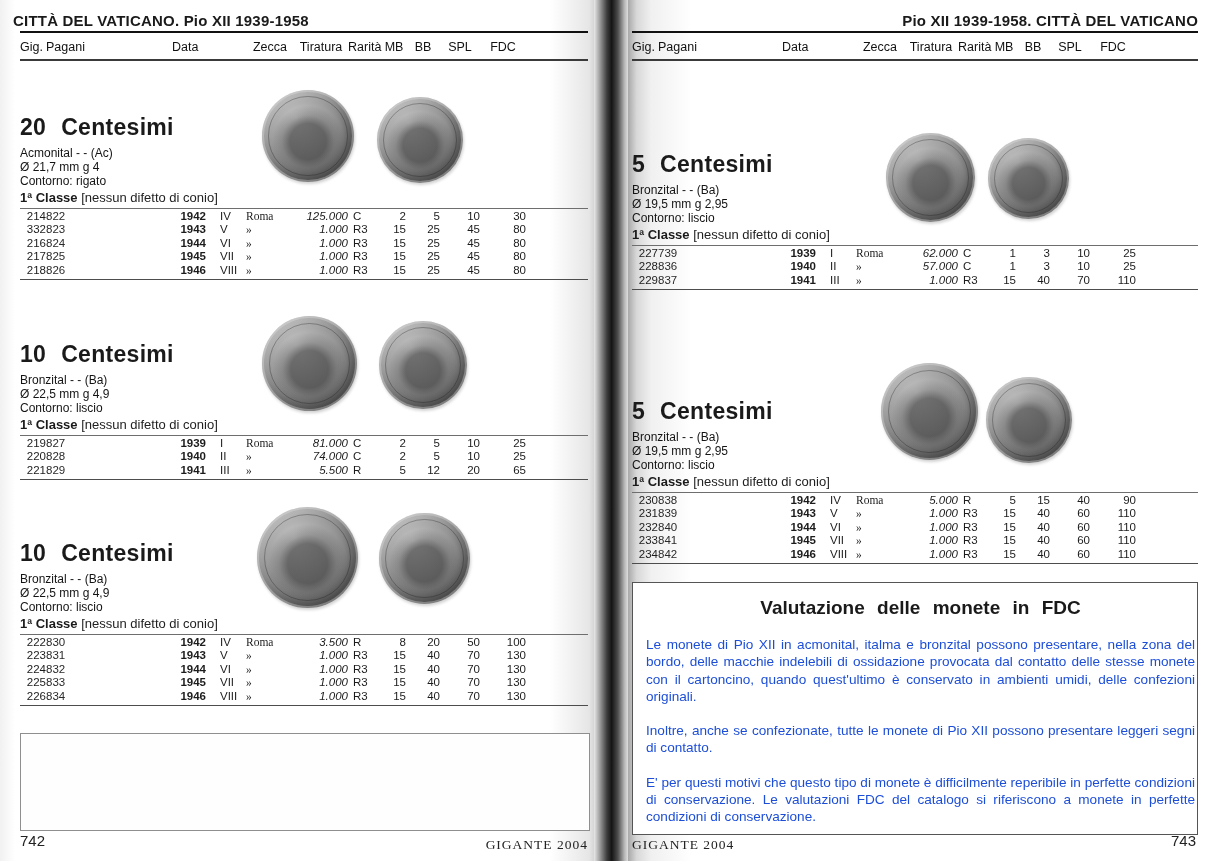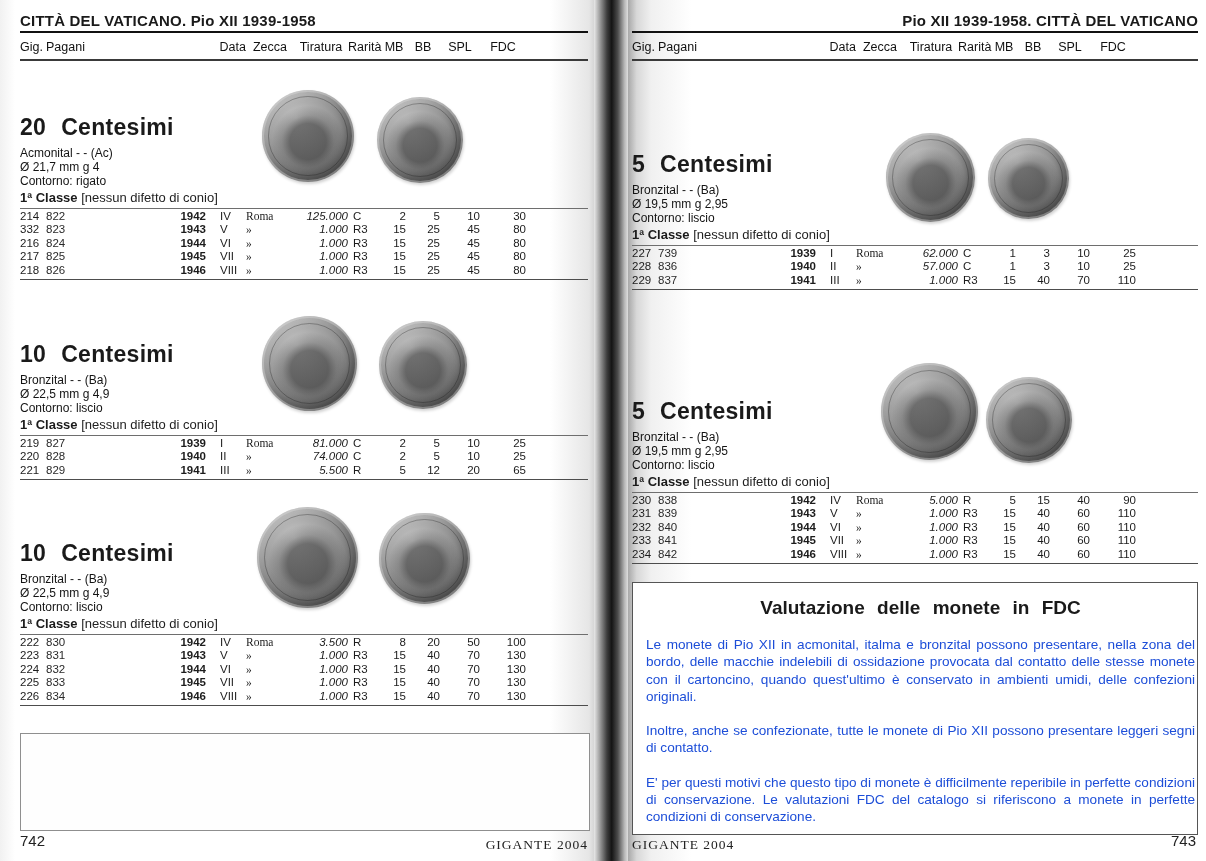--- a/index.html
+++ b/index.html
@@ -15,39 +15,39 @@
   #spine{position:absolute;left:594px;top:0;width:34px;height:861px;
     background:linear-gradient(90deg,#e8e8e8 0,#ababab 14%,#3d3d3d 38%,#141414 52%,#4c4c4c 70%,#b8b8b8 90%,#dedede 100%);}
 
   
   .page-title{position:absolute;top:12px;font-size:15px;font-weight:bold;letter-spacing:.2px;white-space:nowrap;}
   .title-rule{position:absolute;top:31px;height:2px;background:#111;}
   .colheader-rule{position:absolute;top:59px;height:1.5px;background:#3a3a3a;}
 
   .grid-cols{display:grid;grid-template-columns:26px 36px 1fr 44px 30px 48px 54px 34px 24px 34px 40px 46px 62px;align-items:center;}
   .col-header{position:absolute;top:39px;height:16px;font-size:12.5px;color:#111;}
-  .ch-data{grid-column:4 / span 2;text-align:right;}
+  .ch-data{grid-column:4 / span 2;text-align:left;}
   .ch-zecca{grid-column:6;text-align:center;}
   .ch-tir{grid-column:7;text-align:center;}
   .ch-rar{grid-column:8;text-align:left;}
   .ch-n{text-align:center;}
 
   
   .section{position:absolute;}
   .sec-title{font-size:23px;font-weight:bold;line-height:26px;letter-spacing:.3px;white-space:nowrap;}
   .sec-num{margin-right:15px;}
   .sec-meta{margin-top:6px;font-size:12px;line-height:14px;color:#141414;}
   .classe-line{margin-top:2px;font-size:13px;white-space:nowrap;}
   .classe-label{font-weight:bold;}
   .classe-note{font-weight:normal;color:#222;}
   .rule-thin{height:1px;background:#6e6e6e;margin-top:3px;}
   .rule-bottom{height:1.5px;background:#4d4d4d;margin-top:2px;}
 
   .trow{height:13.5px;font-size:11.5px;color:#1c1c1c;}
-  .c-gig{text-align:left;}
+  .c-gig{text-align:right;}
   .c-pag{text-align:left;color:#2a2a2a;}
   .c-data{font-weight:bold;text-align:right;padding-right:10px;}
   .c-anno{text-align:left;padding-left:4px;}
   .c-zecca{text-align:left;font-family:Liberation Serif, serif;}
   .c-tir{font-style:italic;text-align:right;}
   .c-rar{text-align:left;padding-left:5px;}
   .c-mb,.c-bb,.c-spl,.c-fdc{text-align:right;}
 
   
   .coin{position:absolute;border-radius:50%;
@@ -71,21 +71,21 @@
 
   .page-num{position:absolute;font-size:15px;color:#222;}
   .brand{position:absolute;font-family:"Liberation Serif",serif;font-size:13.5px;letter-spacing:1px;color:#222;white-space:nowrap;}
 </style>
 </head>
 <body>
 
 <div id="canvas">
 
   <div class="page" id="left-page">
-    <div class="page-title" style="left:20px;">CITTÀ DEL VATICANO. Pio XII 1939-1958</div>
+    <div class="page-title" style="left:13px;">CITTÀ DEL VATICANO. Pio XII 1939-1958</div>
     <div class="title-rule" style="left:20px;width:568px;"></div>
 
     <div class="col-header grid-cols" style="left:20px;width:568px;">
       <span>Gig.</span>
       <span>Pagani</span>
       <span></span>
       <span class="ch-data">Data</span>
       <span class="ch-zecca">Zecca</span>
       <span class="ch-tir">Tiratura</span>
       <span class="ch-rar">Rarità</span>

